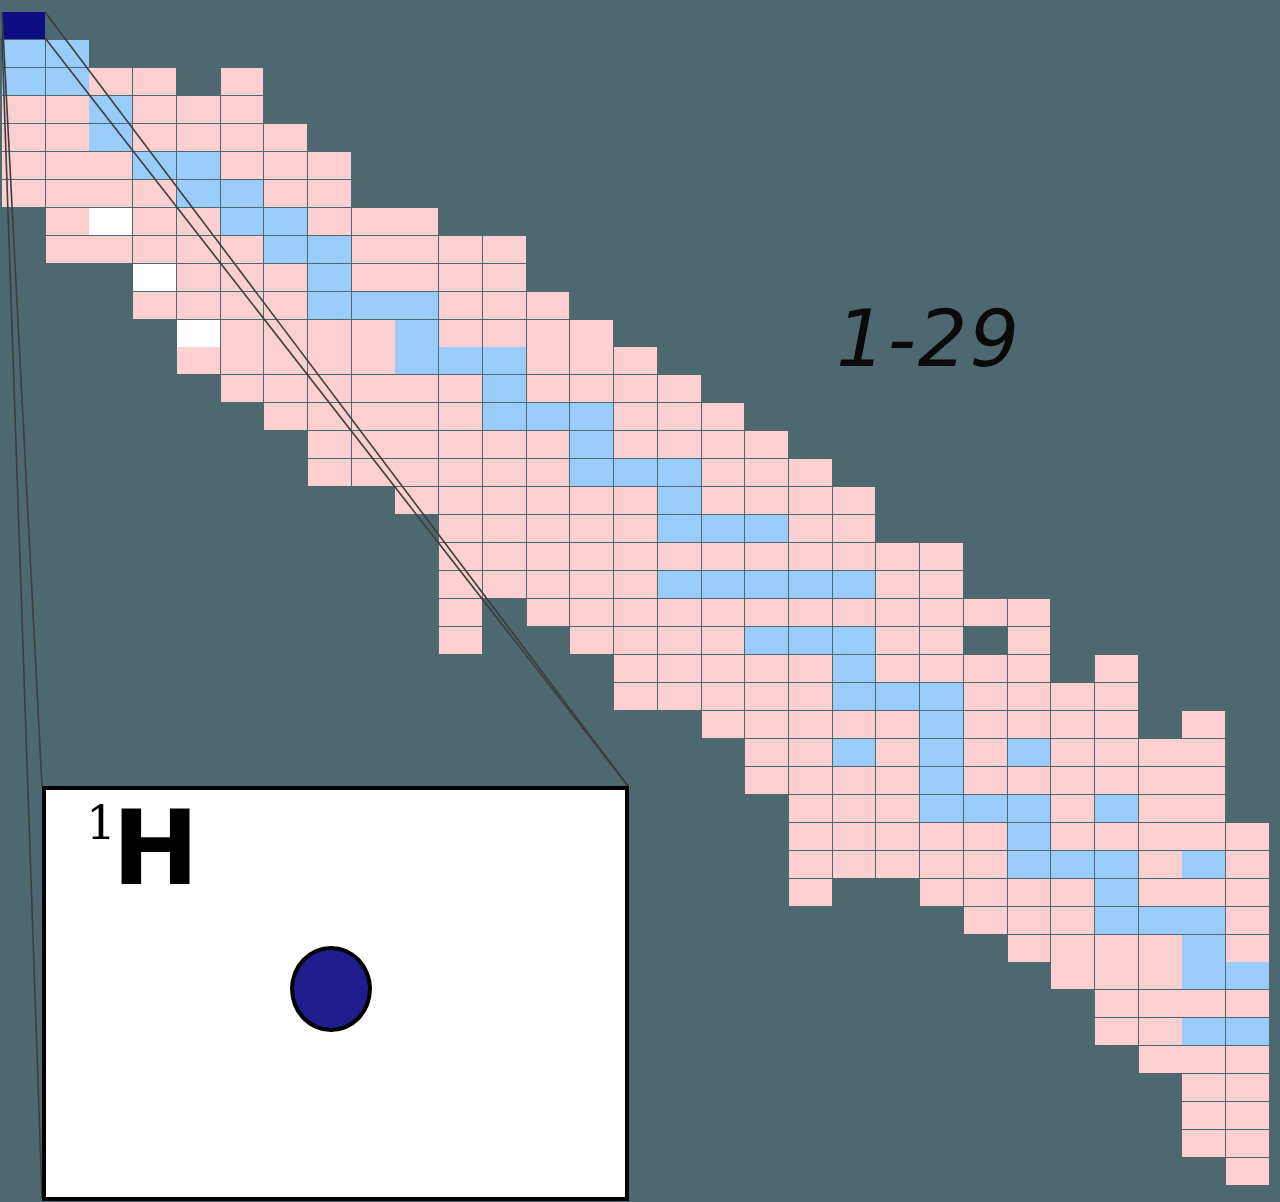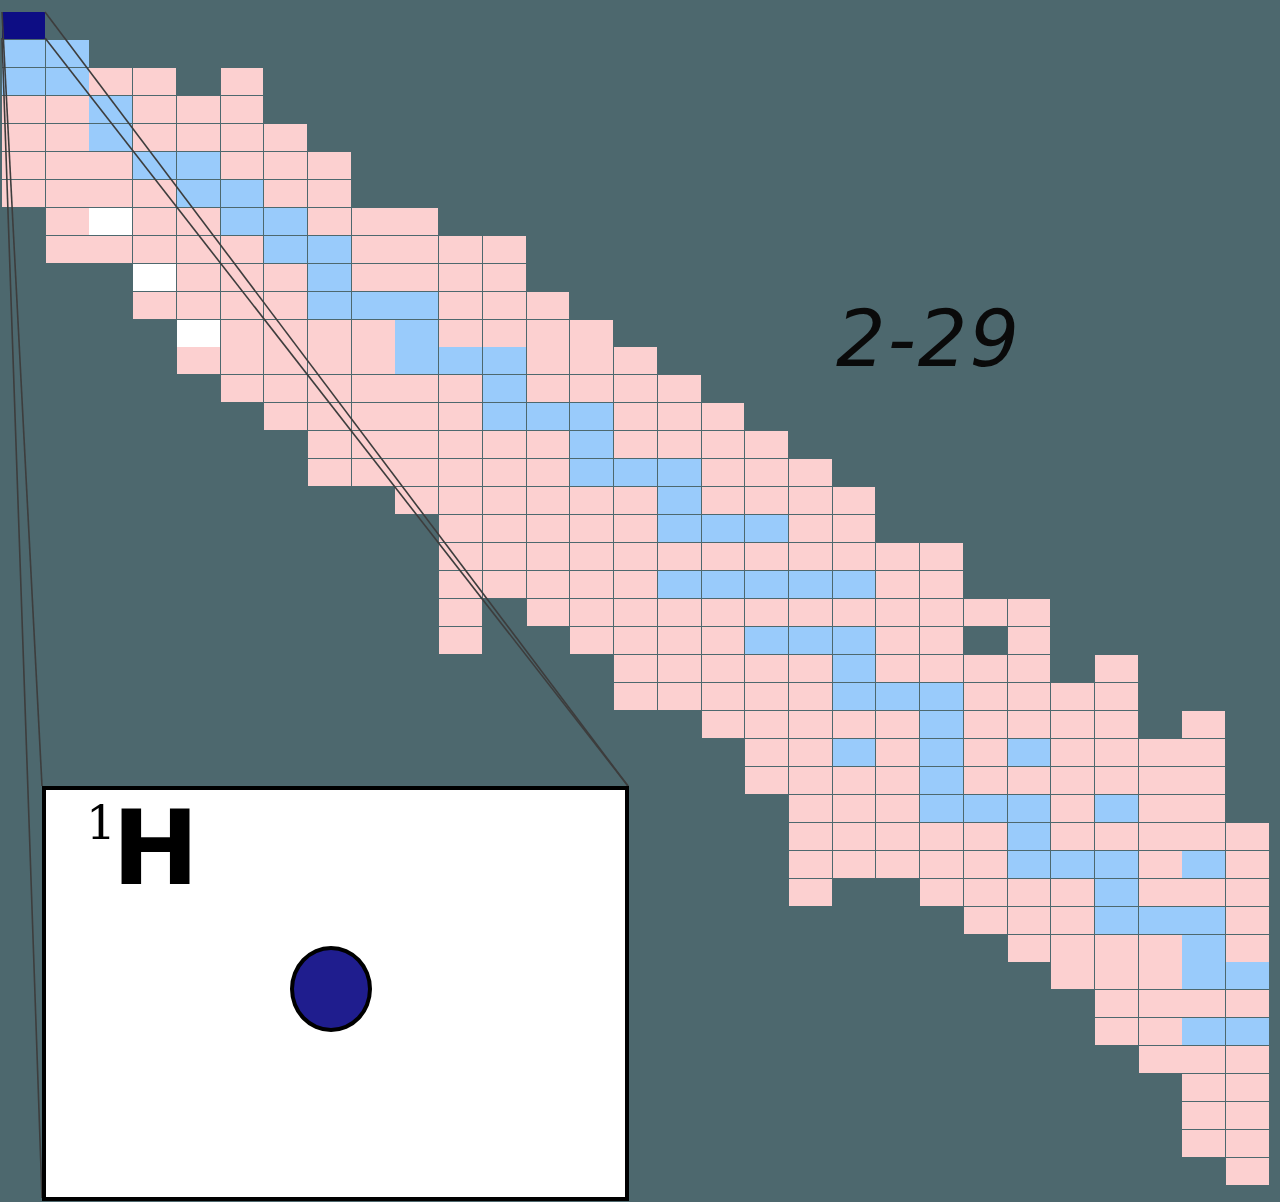--- a/index.html
+++ b/index.html
@@ -399,21 +399,21 @@
       <div class="cell" style="left: 1226.16px; top: 1158.15px; width: 42.8px; height: 27px; background: rgb(252, 208, 208);"></div>
     </div>
 
   <svg id="lines" width="1280" height="1202" viewBox="0 0 1280 1202">
     <line x1="2" y1="12" x2="42" y2="786" stroke="#3d3d3d" stroke-width="1.6"></line>
     <line x1="2" y1="38" x2="42" y2="1198" stroke="#3d3d3d" stroke-width="1.6"></line>
     <line x1="45" y1="12" x2="628" y2="786" stroke="#3d3d3d" stroke-width="1.6"></line>
     <line x1="45" y1="38" x2="628" y2="786" stroke="#3d3d3d" stroke-width="1.6"></line>
   </svg>
 
-  <div id="range-label">2-29</div>
+  <div id="range-label">1-29</div>
 
   <div id="inset">
     <div id="inset-label">
       <span id="mass-number">1</span>
       <span id="element-symbol">H</span>
     </div>
     <div id="proton" style="background: rgb(31, 29, 142);"></div>
   </div>
 
 </div>

